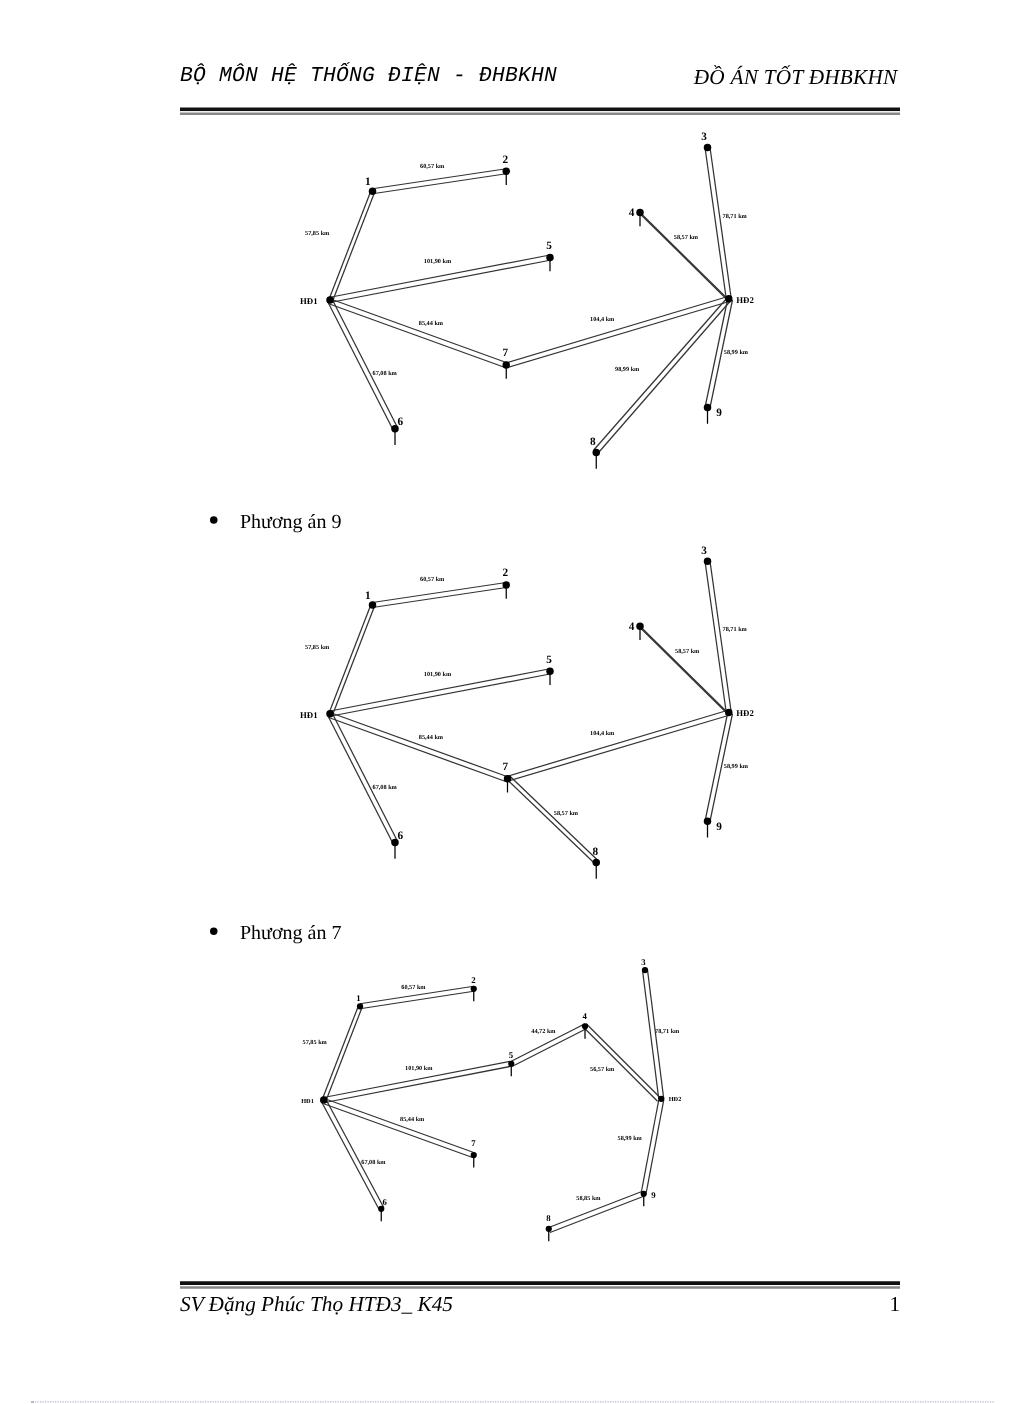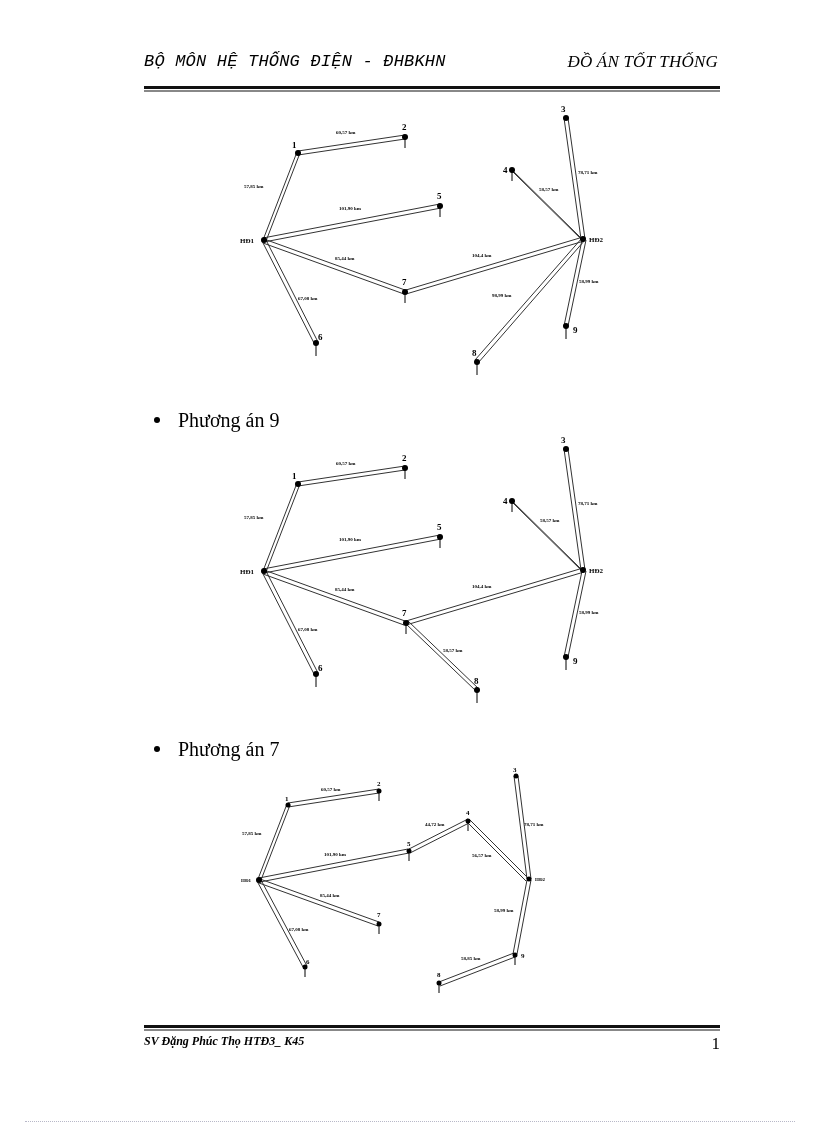--- a/index.html
+++ b/index.html
@@ -7,36 +7,36 @@
     .header { position: absolute; left: 144px; top: 52px; width: 576px; height: 24px; }
     .header-left { position: absolute; left: 0; top: 0; font-family: Liberation Mono, monospace; font-style: italic; font-size: 17px; letter-spacing: 0.2px; }
     .header-right { position: absolute; right: 2px; top: 0; font-family: "Liberation Serif", serif; font-style: italic; font-size: 17px; letter-spacing: 0.2px; }
     .rule { position: absolute; left: 144px; width: 576px; }
     .rule .thick { height: 3px; background: #111; }
     .rule .gap { height: 1px; background: #fff; }
     .rule .thin { height: 2px; background: #888; }
     .header-rule { top: 86px; }
     .footer-rule { top: 1025px; }
     .footer { position: absolute; left: 144px; top: 1034px; width: 576px; height: 24px; }
-    .footer-left { position: absolute; left: 0; top: 0; font-family: "Liberation Serif", serif; font-style: italic; font-size: 12px; font-weight: bold; }
+    .footer-left { position: absolute; left: 0; top: 0; font-family: "Liberation Serif", serif; font-style: italic; font-size: 17px; }
     .footer-right { position: absolute; right: 0; top: 0; font-family: "Liberation Serif", serif; font-size: 17px; }
-    .bullet { position: absolute; left: 154px; font-family: "Liberation Serif", serif; font-size: 20px; }
+    .bullet { position: absolute; left: 168px; font-family: "Liberation Serif", serif; font-size: 16px; }
     .bullet .dot { display: inline-block; width: 6px; height: 6px; border-radius: 50%; background: #000; vertical-align: middle; margin-right: 18px; position: relative; top: -2px; }
     .bullet-9 { top: 409px; }
     .bullet-10 { top: 738px; }
     svg.diagram { position: absolute; left: 0; width: 816px; }
     svg text { font-family: "Liberation Serif", serif; font-weight: bold; fill: #000; }
     .bottom-dots { position: absolute; left: 25px; top: 1121px; width: 770px; height: 0; border-top: 1px dotted #b8b8c8; }
   </style>
 </head>
 <body>
 
 <div class="header">
   <span class="header-left">BỘ MÔN HỆ THỐNG ĐIỆN - ĐHBKHN</span>
-  <span class="header-right">ĐỒ ÁN TỐT THỐNG</span>
+  <span class="header-right">ĐỒ ÁN TỐT ĐHBKHN</span>
 </div>
 <div class="rule header-rule">
   <div class="thick"></div>
     <div class="gap"></div>
     <div class="thin"></div>
 </div>
 
 <svg class="diagram" style="top:100px;" height="290" viewBox="0 100 816 290">
   <g fill="none" stroke="#333" stroke-width="1">
 

